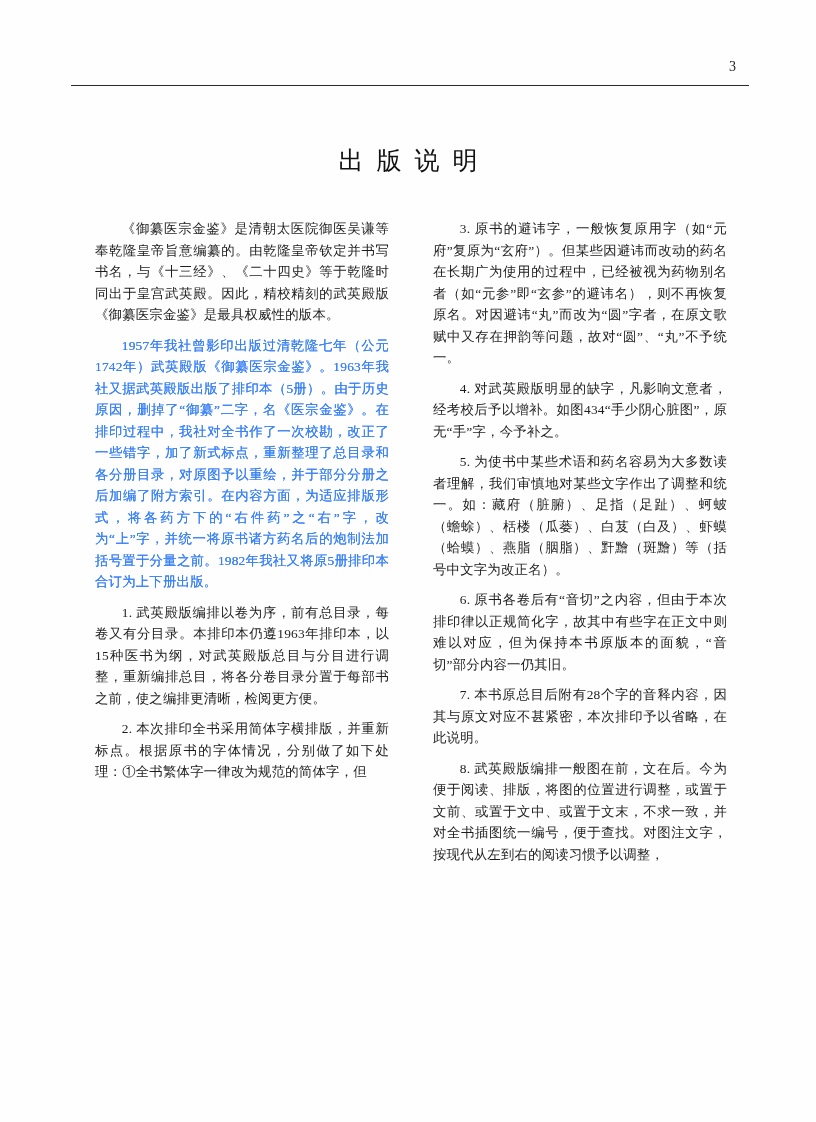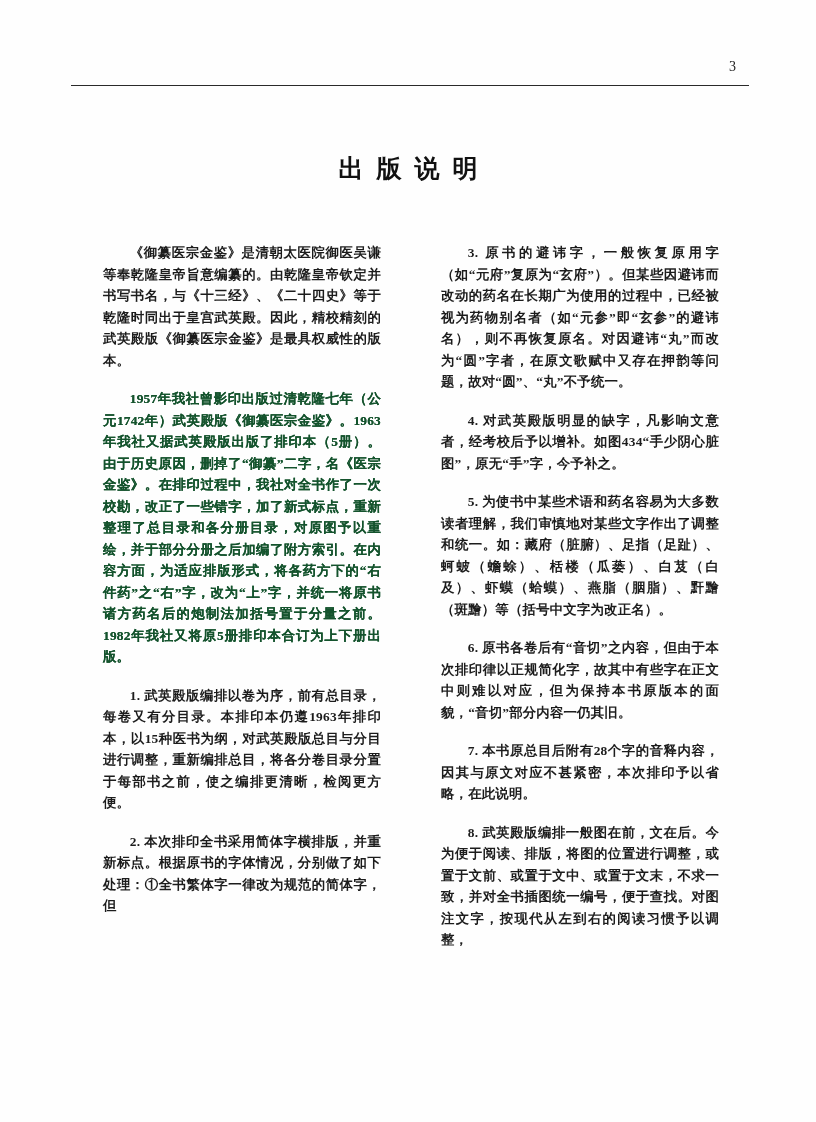--- a/index.html
+++ b/index.html
@@ -22,50 +22,49 @@
     color: #222;
   }
   .rule {
     position: absolute;
     top: 85px;
     left: 71px;
     right: 67px;
     border-top: 1.5px solid #2a2a2a;
   }
   .title {
-    margin: 12px;
+    margin: 4px;
     padding-top: 140px;
     text-align: center;
     font-size: 25px;
-    font-weight: bold;
+    font-weight: normal;
     letter-spacing: 13px;
     text-indent: 13px;
     color: #111;
   }
   .columns {
     display: flex;
     gap: 26px;
     padding: 28px 80px 0 86px;
     box-sizing: border-box;
   }
   .col {
     width: 312px;
     flex: 0 0 312px;
   }
   .col p {
-    margin: 17px;
+    margin: 9px;
     font-size: 13.4px;
     line-height: 21.5px;
     text-align: justify;
     text-indent: 2em;
     letter-spacing: 0.2px;
-    font-weight: bold;
   }
   .col p.noindent { text-indent: 0; }
-  .col p.heavy { text-shadow: 0 0 0.6px currentColor; color: #14532d; }
+  .col p.heavy { text-shadow: 0 0 0.6px currentColor; color: #3b82f6; }
 </style>
 </head>
 <body>
 
 <div class="page">
 
   <span class="page-num">3</span>
   <div class="rule"></div>
 
   <h1 class="title">出版说明</h1>

